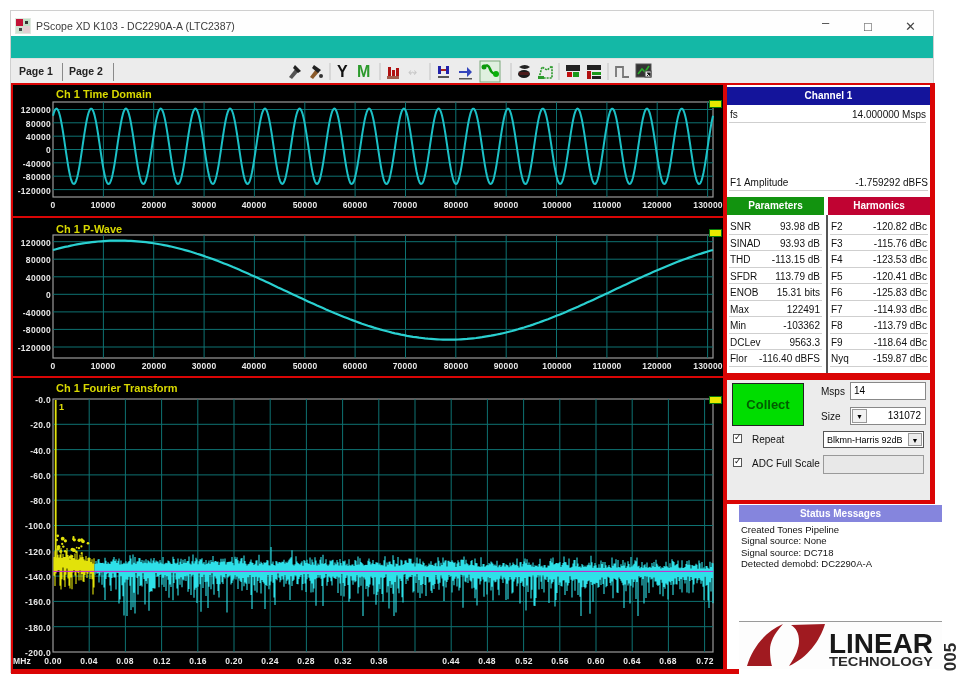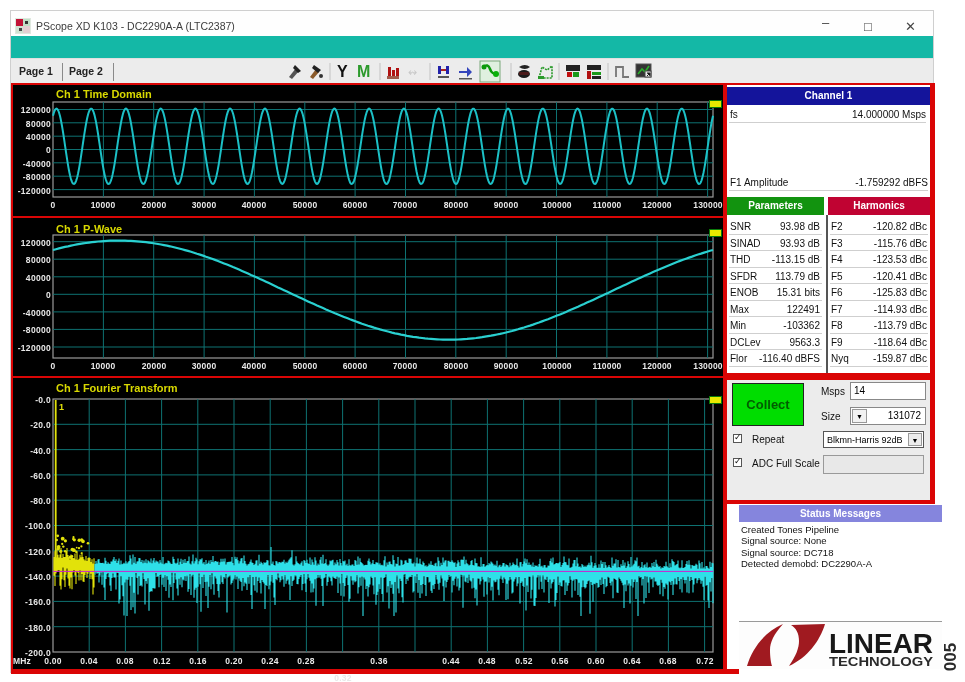--- a/index.html
+++ b/index.html
@@ -322,21 +322,21 @@
           <div class="xl" style="left:682px;top:360px">130000</div>
 <div class="xl" style="left:4px;top:655px;width:34px">MHz</div>
           <div class="xl" style="left:34px;top:655px;width:36px">0.00</div>
           <div class="xl" style="left:70px;top:655px;width:36px">0.04</div>
           <div class="xl" style="left:106px;top:655px;width:36px">0.08</div>
           <div class="xl" style="left:143px;top:655px;width:36px">0.12</div>
           <div class="xl" style="left:179px;top:655px;width:36px">0.16</div>
           <div class="xl" style="left:215px;top:655px;width:36px">0.20</div>
           <div class="xl" style="left:251px;top:655px;width:36px">0.24</div>
           <div class="xl" style="left:287px;top:655px;width:36px">0.28</div>
-          <div class="xl" style="left:324px;top:672px;width:36px">0.32</div>
+          <div class="xl" style="left:324px;top:655px;width:36px">0.32</div>
           <div class="xl" style="left:360px;top:655px;width:36px">0.36</div>
           <div class="xl" style="left:396px;top:691px;width:36px">0.40</div>
           <div class="xl" style="left:432px;top:655px;width:36px">0.44</div>
           <div class="xl" style="left:468px;top:655px;width:36px">0.48</div>
           <div class="xl" style="left:505px;top:655px;width:36px">0.52</div>
           <div class="xl" style="left:541px;top:655px;width:36px">0.56</div>
           <div class="xl" style="left:577px;top:655px;width:36px">0.60</div>
           <div class="xl" style="left:613px;top:655px;width:36px">0.64</div>
           <div class="xl" style="left:649px;top:655px;width:36px">0.68</div>
           <div class="xl" style="left:686px;top:655px;width:36px">0.72</div>

